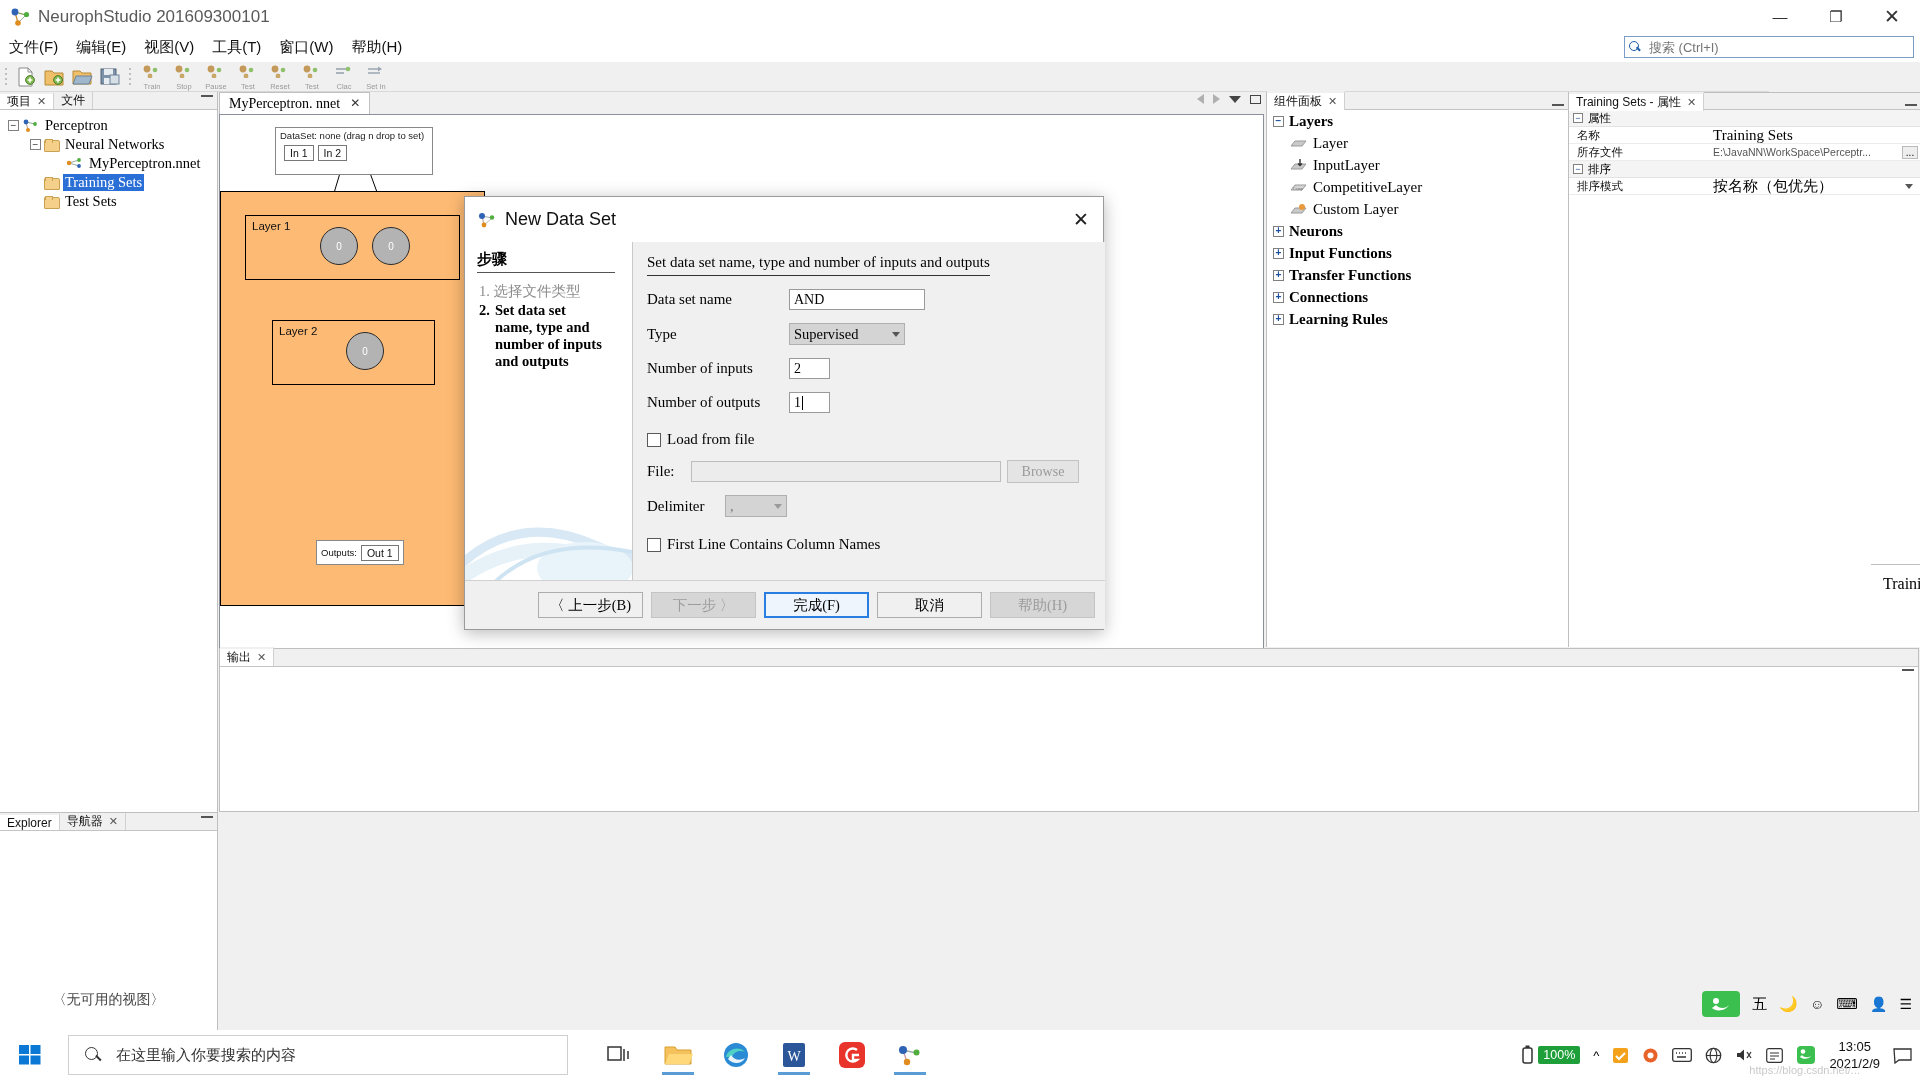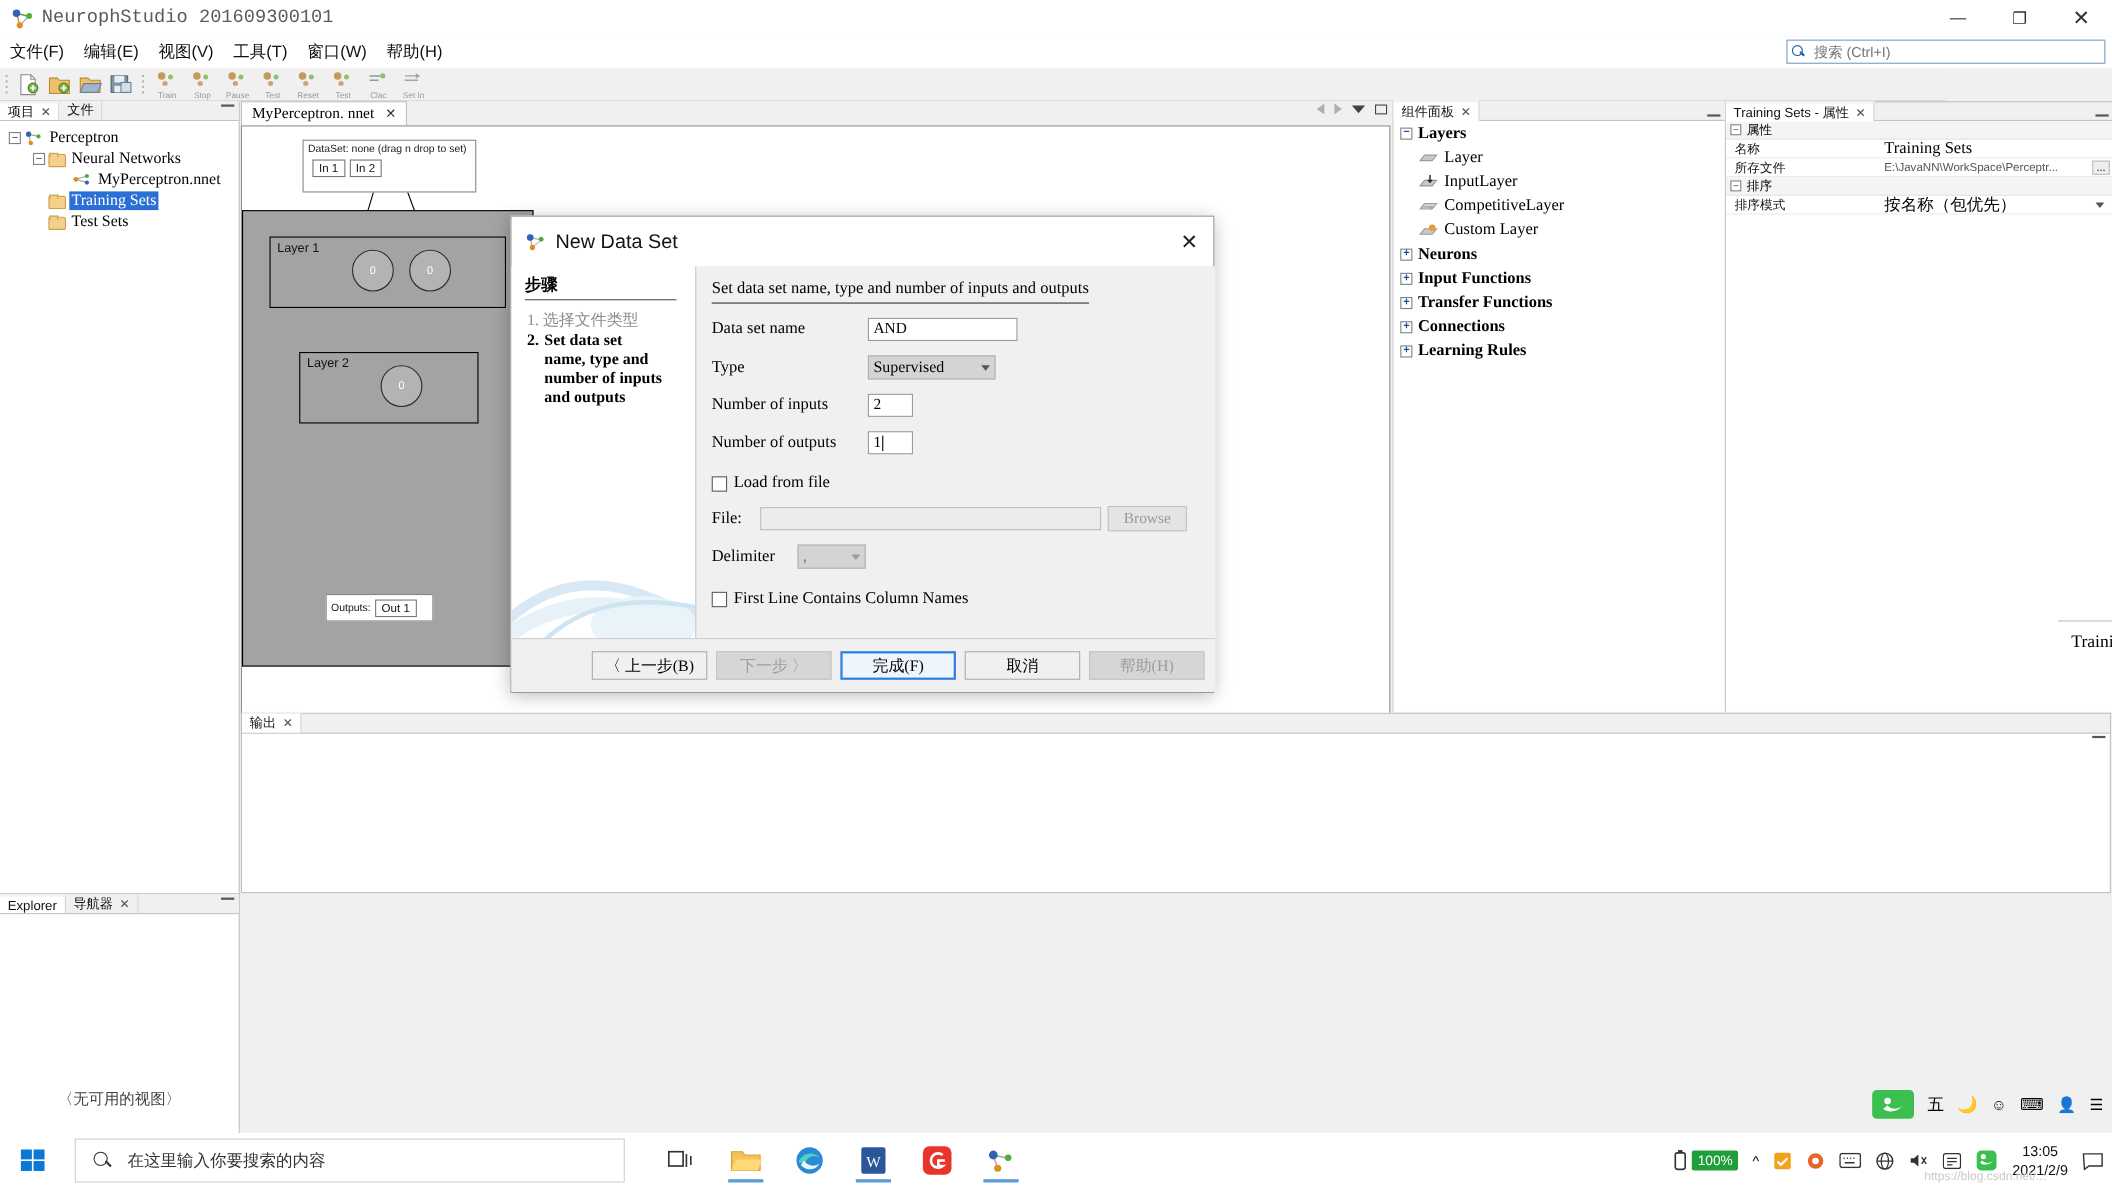--- a/index.html
+++ b/index.html
@@ -10,21 +10,21 @@
     font-size:13px; color:#000;
     background:#f0f0f0; overflow:hidden;
     position:relative;
   }
   .app { position:absolute; left:0; top:0; width:1920px; height:1030px; background:#f0f0f0; }
 
   
   .titlebar { position:absolute; left:0; top:0; width:1920px; height:33px; background:#fff;
               display:flex; align-items:center; }
   .titlebar .tlogo { margin-left:10px; width:22px; height:22px; position:relative; }
-  .title-text { margin-left:6px; font-size:17px; color:#5a5a5a; font-family:Liberation Mono, monospace; }
+  .title-text { margin-left:6px; font-size:17px; color:#5a5a5a; font-family:Liberation Sans, sans-serif; }
   .winbtns { position:absolute; right:0; top:0; height:33px; display:flex; }
   .winbtn { width:56px; height:33px; display:flex; align-items:center; justify-content:center;
             font-size:15px; color:#333; }
   .winbtn.close { font-size:19px; }
 
   
   .menubar { position:absolute; left:0; top:33px; width:1920px; height:29px; background:#fff;
              display:flex; align-items:center; }
   .menuitem { padding:2px 9px; font-size:15px; color:#111; font-family:"Liberation Sans", sans-serif; }
   .searchbox { position:absolute; right:6px; top:3px; width:290px; height:22px; background:#fff;
@@ -91,21 +91,21 @@
   .edtools { position:absolute; right:3px; top:2px; display:flex; align-items:center; gap:9px; }
   .tri-l, .tri-r { width:0;height:0;border-top:5px solid transparent;border-bottom:5px solid transparent; }
   .tri-l { border-right:7px solid #b0b0b0; }
   .tri-r { border-left:7px solid #b0b0b0; }
   .tri-d { width:0;height:0;border-left:6px solid transparent;border-right:6px solid transparent;
            border-top:7px solid #444; }
   .sq-max { width:11px; height:9px; border:1.5px solid #444; }
 
   .canvas { position:absolute; left:0; top:22px; width:1045px; height:555px; background:#fff;
             border:1px solid #8a8f99; overflow:hidden; }
-  .netbox { position:absolute; border:1px solid #000; background:#a3a3a3; }
+  .netbox { position:absolute; border:1px solid #000; background:#fdba74; }
   .netlabel { position:absolute; font-size:11.5px; font-family:"Liberation Sans", sans-serif; color:#111; }
   .neuron { position:absolute; border-radius:50%; background:#b3b3b3; border:1px solid #2b2b2b;
             display:flex; align-items:center; justify-content:center; font-size:10px; color:#fff; }
   .smallbox { position:absolute; border:1px solid #888; background:#fff; display:flex;
               align-items:center; font-size:10px; padding:2px 4px; color:#111; }
   .chip { border:1px solid #777; background:#fff; padding:1px 5px; font-size:10.5px; margin-left:4px; }
 
   
   .outputpanel { position:absolute; left:219px; top:648px; width:1700px; height:164px;
                  background:#fff; border:1px solid #bfbfbf; }
@@ -499,21 +499,21 @@
         <span>0</span>
       </div>
 
       <div class="netbox" style="left:52px; top:205px; width:163px; height:65px;">
         <span class="netlabel" style="left:6px; top:4px;">Layer 2</span>
       </div>
       <div class="neuron" style="left:126px; top:217px; width:38px; height:38px;">
         <span>0</span>
       </div>
 
-      <div class="smallbox" style="left:76px; top:425px; width:98px; height:25px;">
+      <div class="smallbox" style="left:96px; top:425px; width:88px; height:25px;">
         <span style="font-size:9.5px;">Outputs:</span>
         <span class="chip">Out 1</span>
       </div>
     </div>
   </div>
 
   <div class="outputpanel">
     <div class="outtab">
       <div class="ptab active">
         <span>输出</span>

